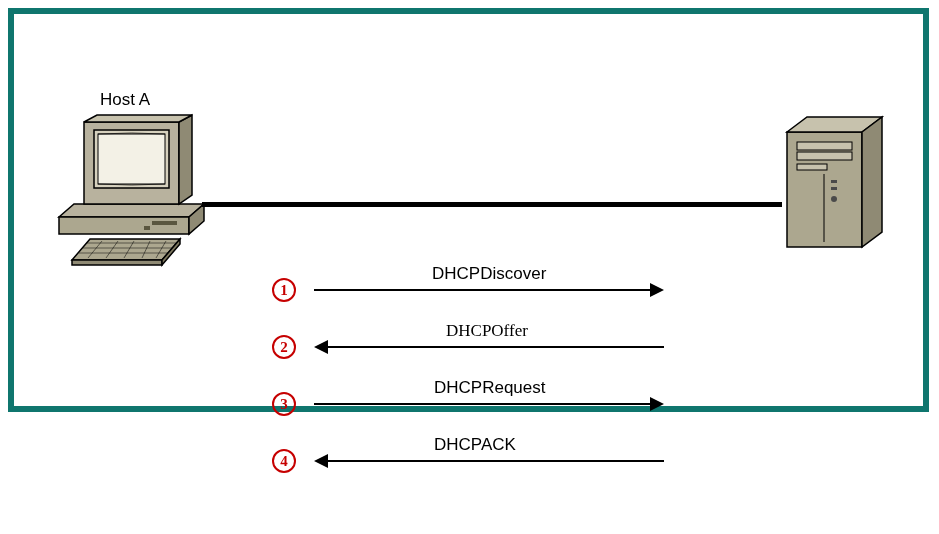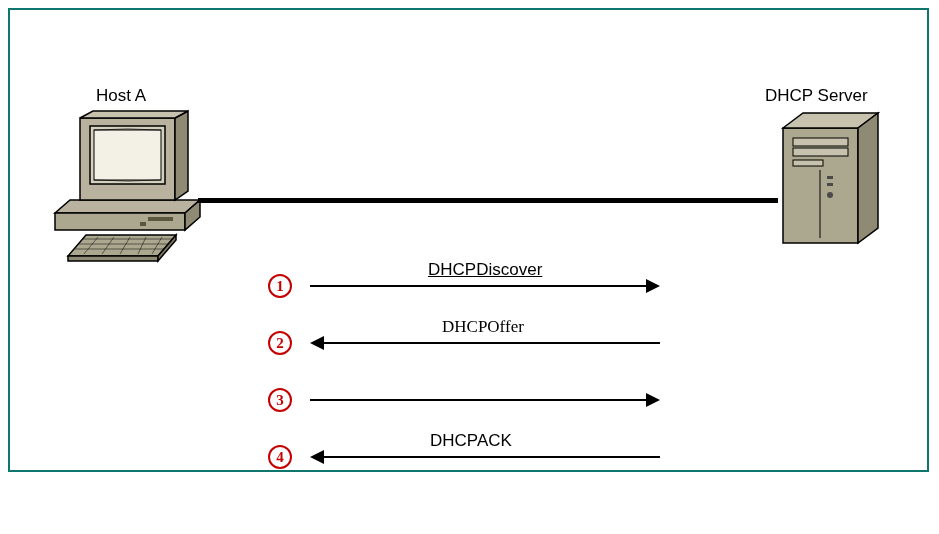--- a/index.html
+++ b/index.html
@@ -9,22 +9,22 @@
     height: 534px;
     background: #fff;
     font-family: Arial, Helvetica, sans-serif;
     font-size: 16px;
   }
   .frame {
     position: absolute;
     left: 8px;
     top: 8px;
     width: 921px;
-    height: 464px;
-    border: 2px solid #0f766e;
+    height: 404px;
+    border: 6px solid #0f766e;
     box-sizing: border-box;
   }
   .abs { position: absolute; }
   .label { font-size: 17px; color:#000; }
   .step-circle {
     width: 24px; height: 24px;
     border: 2px solid #c60000;
     border-radius: 50%;
     box-sizing: border-box;
     color: #c60000;
@@ -61,21 +61,20 @@
     border-right: 14px solid #000;
   }
 </style>
 </head>
 <body>
 
 <div class="frame">
 
   <div class="abs label" style="left:86px; top:76px;">Host A</div>
 
-  <div class="abs label" style="left:755px; top:76px;">DHCP Server</div>
 
   <div class="abs" style="left:30px; top:98px;">
     <svg width="170" height="155" viewBox="0 0 170 155">
 
       <g>
         <polygon points="15,105 145,105 160,92 30,92" fill="#b8b29e" stroke="#000" stroke-width="1.5"></polygon>
         <rect x="15" y="105" width="130" height="17" fill="#aca78f" stroke="#000" stroke-width="1.5"></rect>
         <polygon points="145,105 160,92 160,109 145,122" fill="#8f8a74" stroke="#000" stroke-width="1.5"></polygon>
 
         <rect x="108" y="109" width="25" height="4" fill="#5a563f"></rect>
@@ -134,30 +133,31 @@
 
       <rect x="52" y="66" width="6" height="3" fill="#4a4a4a"></rect>
       <rect x="52" y="73" width="6" height="3" fill="#4a4a4a"></rect>
       <circle cx="55" cy="85" r="3" fill="#4a4a4a"></circle>
     </svg>
   </div>
 
   <div class="cable" style="left:188px; top:188px; width:580px;"></div>
 
   <div class="abs step-circle" style="left:258px; top:264px;">1</div>
-  <div class="abs label" style="left:418px; top:250px;text-decoration:underline;">DHCPDiscover</div>
+  <div class="abs label" style="left:418px; top:250px;">DHCPDiscover</div>
   <div class="arrow-line" style="left:300px; top:275px; width:336px;"></div>
   <div class="arrow-head-right" style="left:636px; top:269px;"></div>
 
   <div class="abs step-circle" style="left:258px; top:321px;">2</div>
   <div class="abs label" style="left:432px; top:307px;font-family:Liberation Serif, serif;">DHCPOffer</div>
   <div class="arrow-line" style="left:314px; top:332px; width:336px;"></div>
   <div class="arrow-head-left" style="left:300px; top:326px;"></div>
 
   <div class="abs step-circle" style="left:258px; top:378px;">3</div>
+  <div class="abs label" style="left:420px; top:364px;">DHCPRequest</div>
   <div class="arrow-line" style="left:300px; top:389px; width:336px;"></div>
   <div class="arrow-head-right" style="left:636px; top:383px;"></div>
 
   <div class="abs step-circle" style="left:258px; top:435px;">4</div>
   <div class="abs label" style="left:420px; top:421px;">DHCPACK</div>
   <div class="arrow-line" style="left:314px; top:446px; width:336px;"></div>
   <div class="arrow-head-left" style="left:300px; top:440px;"></div>
 
 </div>
 

